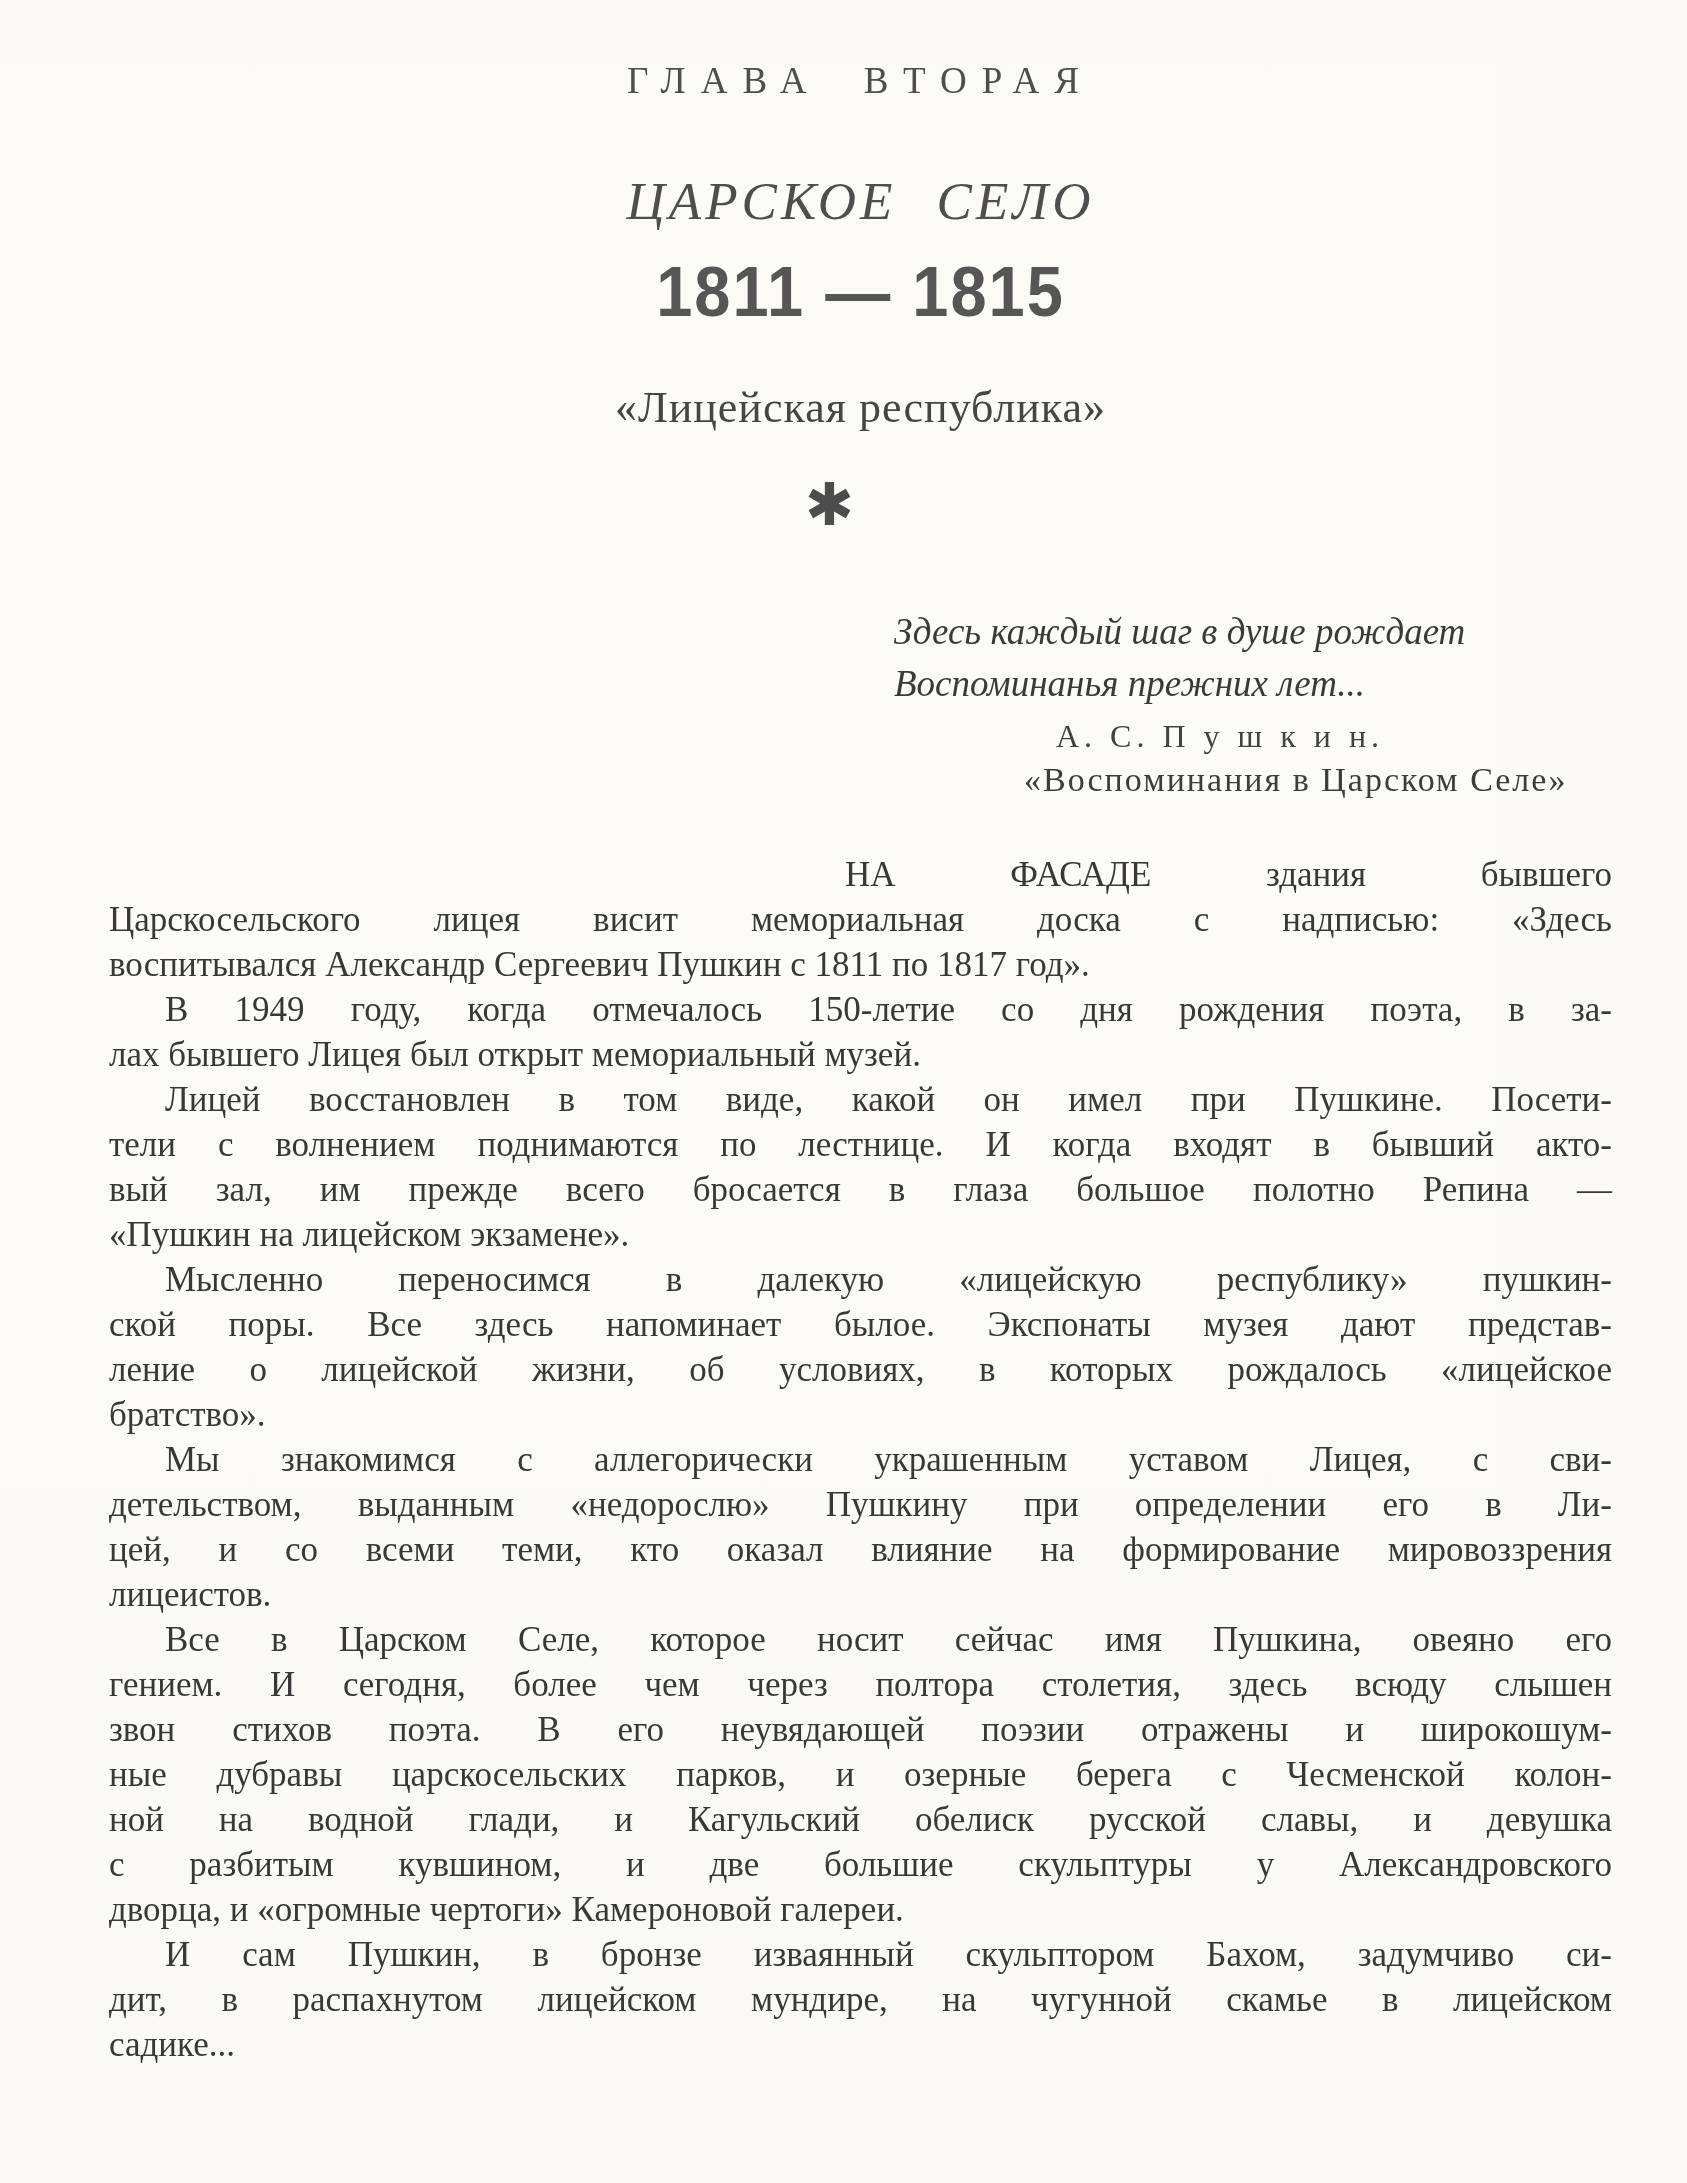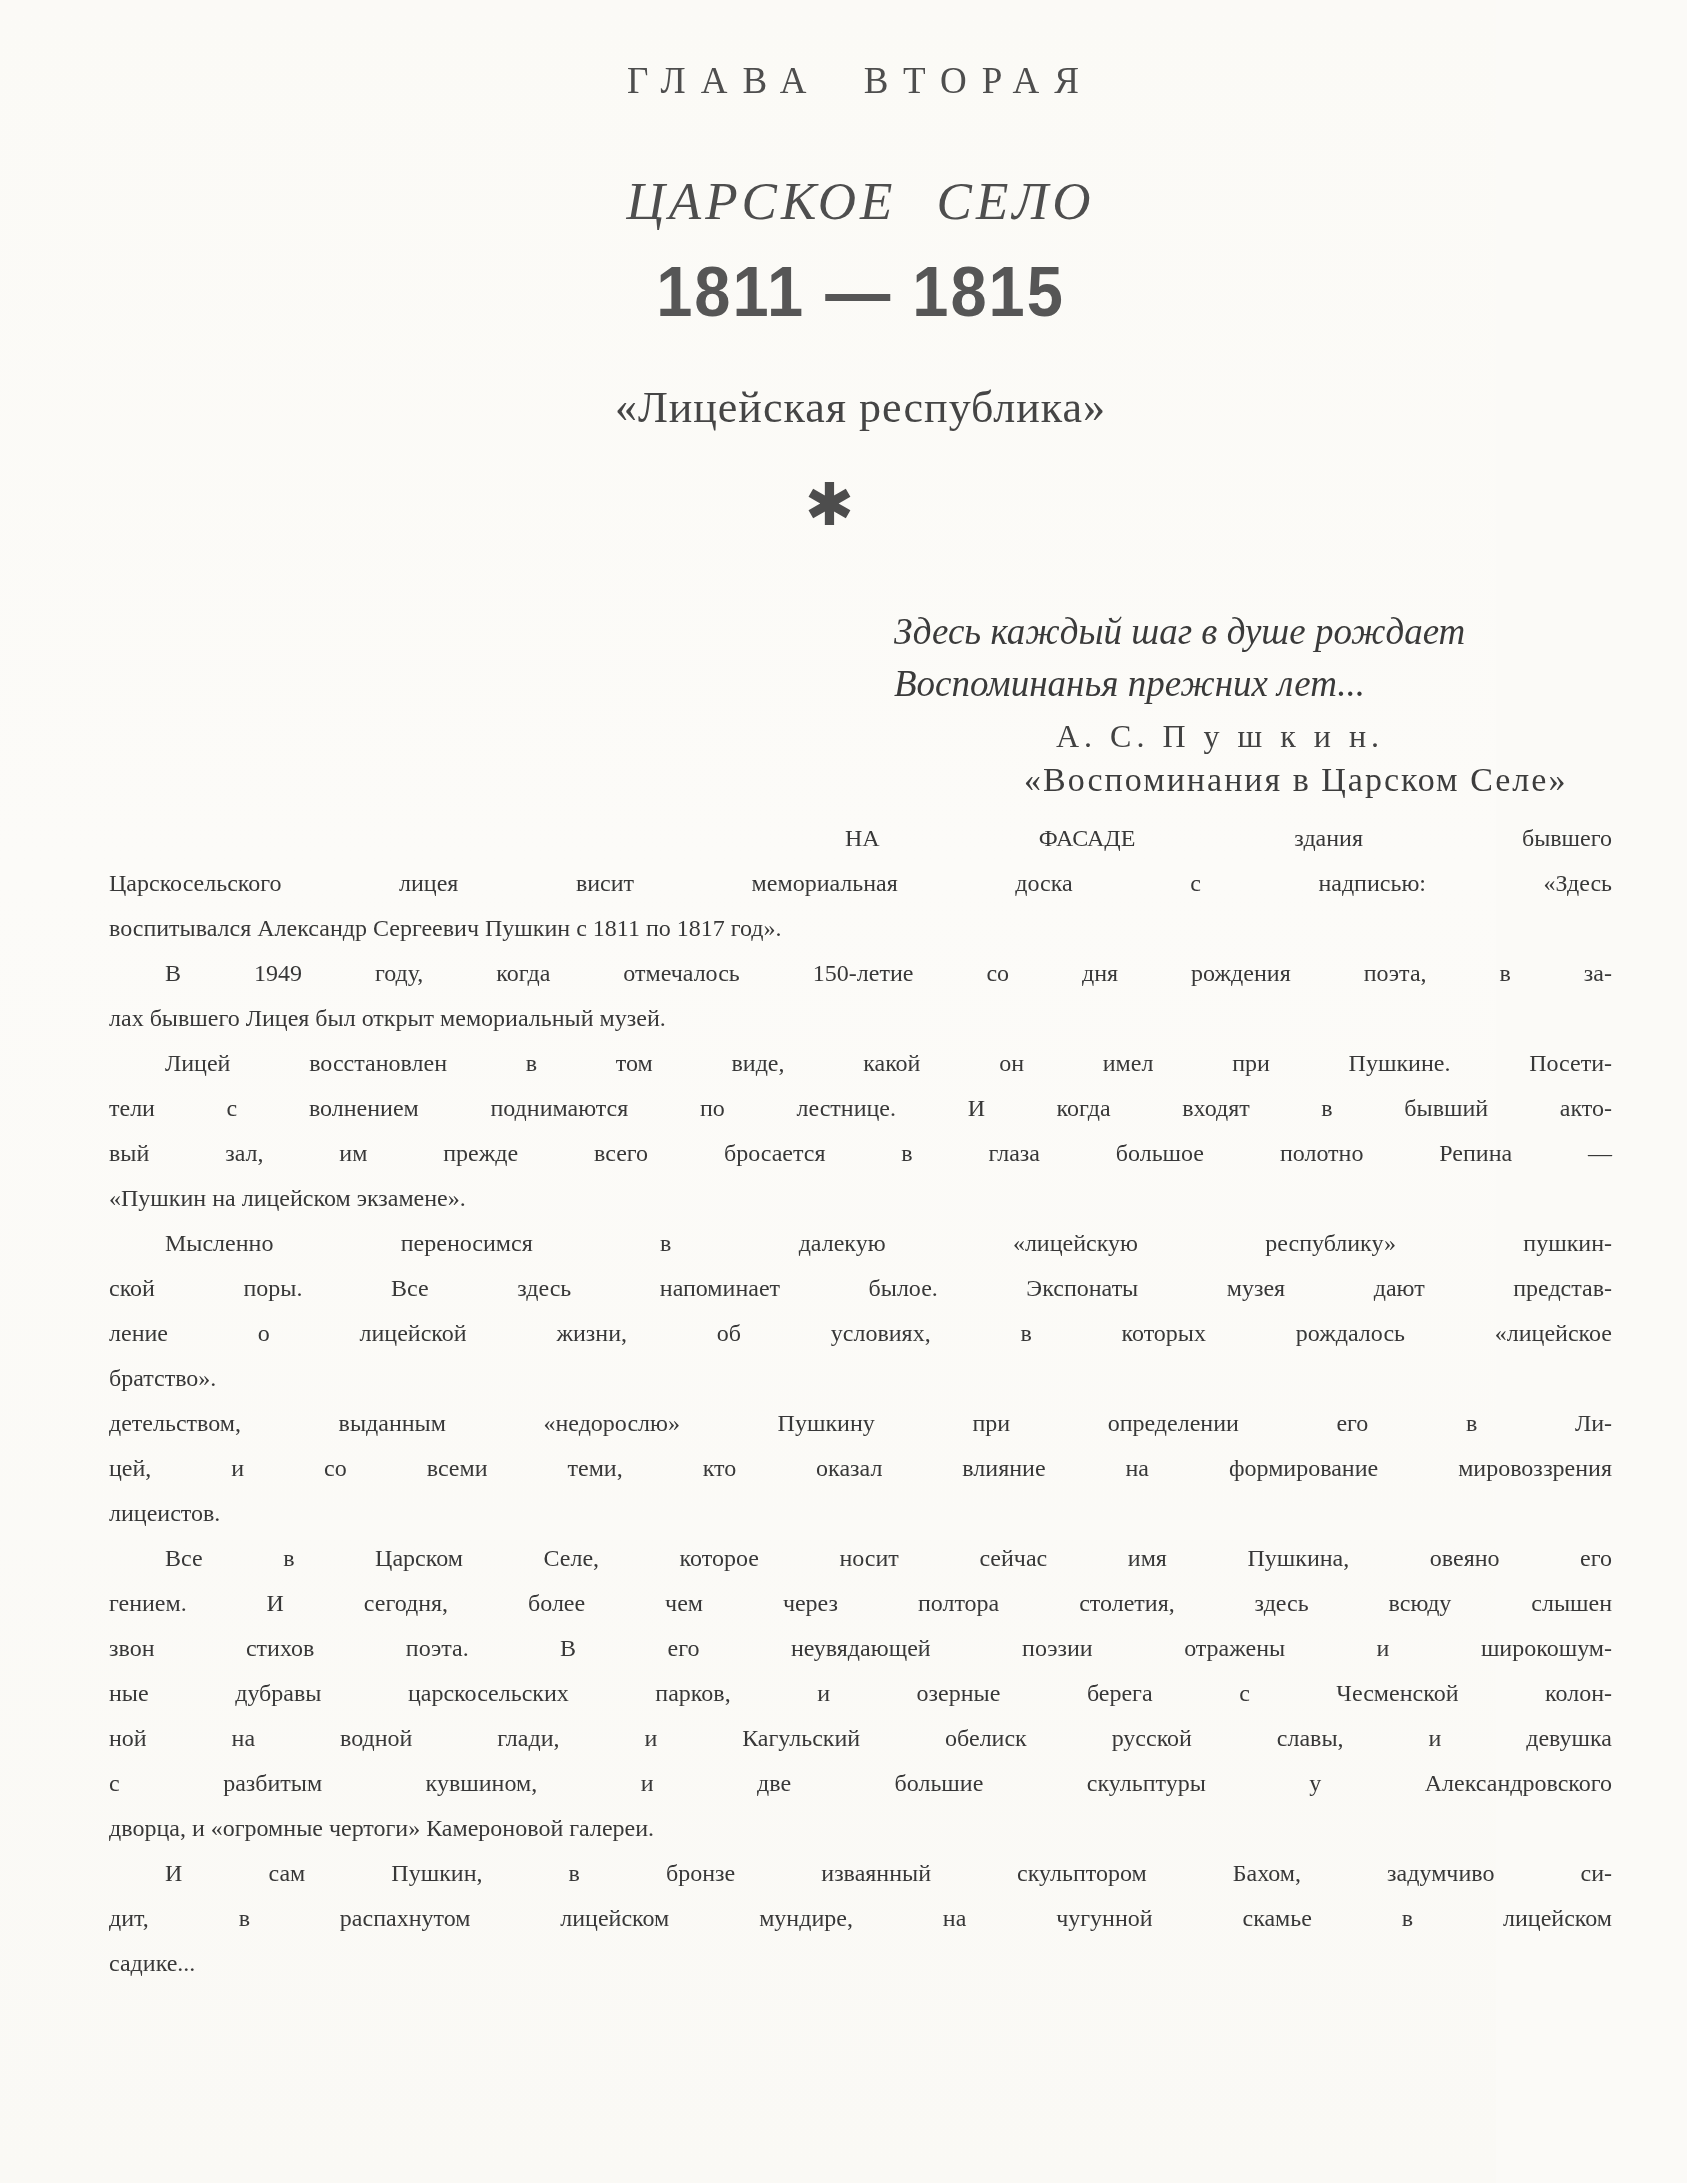--- a/index.html
+++ b/index.html
@@ -58,22 +58,22 @@
     position: absolute; left: 1056px; top: 718px;
     font-size: 32px; letter-spacing: 5px;
     color: #424242; white-space: nowrap;
   }
   .attr-source {
     position: absolute; left: 1024px; top: 761px;
     font-size: 34px; letter-spacing: 2px;
     color: #3d3d3d; white-space: nowrap;
   }
   .body-block {
-    position: absolute; left: 109px; top: 816px; width: 1503px;
-    font-size: 24px; line-height: 45px;
+    position: absolute; left: 109px; top: 852px; width: 1503px;
+    font-size: 35px; line-height: 45px;
     color: var(--ink, #383838);
   }
   .para { margin: 0; padding: 0; }
   .line {
     text-align: justify;
     text-align-last: justify;
     text-justify: inter-word;
   }
   .line.last { text-align-last: left; }
   .line.indent { text-indent: 56px; }
@@ -123,20 +123,21 @@
     </div>
 
     <div class="para">
       <div class="line indent">Мысленно переносимся в далекую «лицейскую республику» пушкин-</div>
       <div class="line">ской поры. Все здесь напоминает былое. Экспонаты музея дают представ-</div>
       <div class="line">ление о лицейской жизни, об условиях, в которых рождалось «лицейское</div>
       <div class="line last">братство».</div>
     </div>
 
     <div class="para">
+      <div class="line indent">Мы знакомимся с аллегорически украшенным уставом Лицея, с сви-</div>
       <div class="line">детельством, выданным «недорослю» Пушкину при определении его в Ли-</div>
       <div class="line">цей, и со всеми теми, кто оказал влияние на формирование мировоззрения</div>
       <div class="line last">лицеистов.</div>
     </div>
 
     <div class="para">
       <div class="line indent">Все в Царском Селе, которое носит сейчас имя Пушкина, овеяно его</div>
       <div class="line">гением. И сегодня, более чем через полтора столетия, здесь всюду слышен</div>
       <div class="line">звон стихов поэта. В его неувядающей поэзии отражены и широкошум-</div>
       <div class="line">ные дубравы царскосельских парков, и озерные берега с Чесменской колон-</div>

